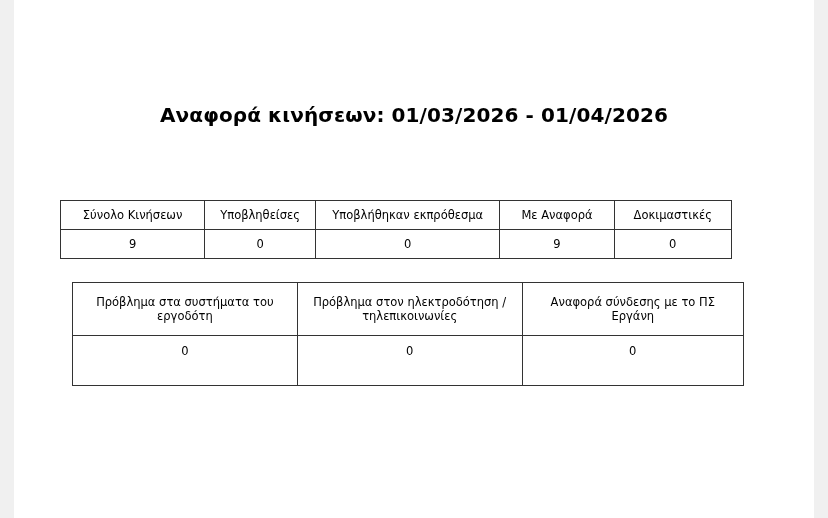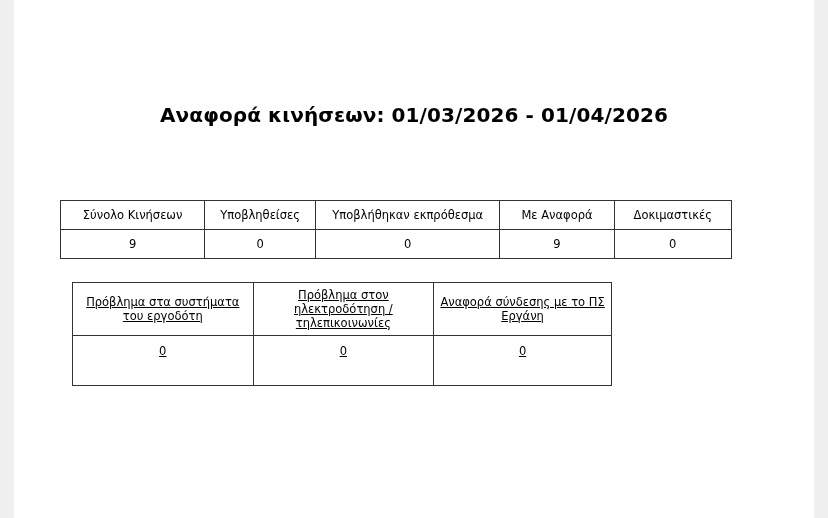--- a/index.html
+++ b/index.html
@@ -61,22 +61,21 @@
   }
   .table-summary .row-values td {
     height: 22px;
   }
 
   
   .table-problems {
     position: absolute;
     left: 58px;
     top: 282px;
-    width: 540px;
-    text-decoration: underline;
+    width: 672px;
   }
   .table-problems td.head {
     height: 44px;
     line-height: 14px;
     padding: 4px 6px;
   }
   .table-problems td.val {
     height: 38px;
     vertical-align: top;
     padding-top: 8px;

